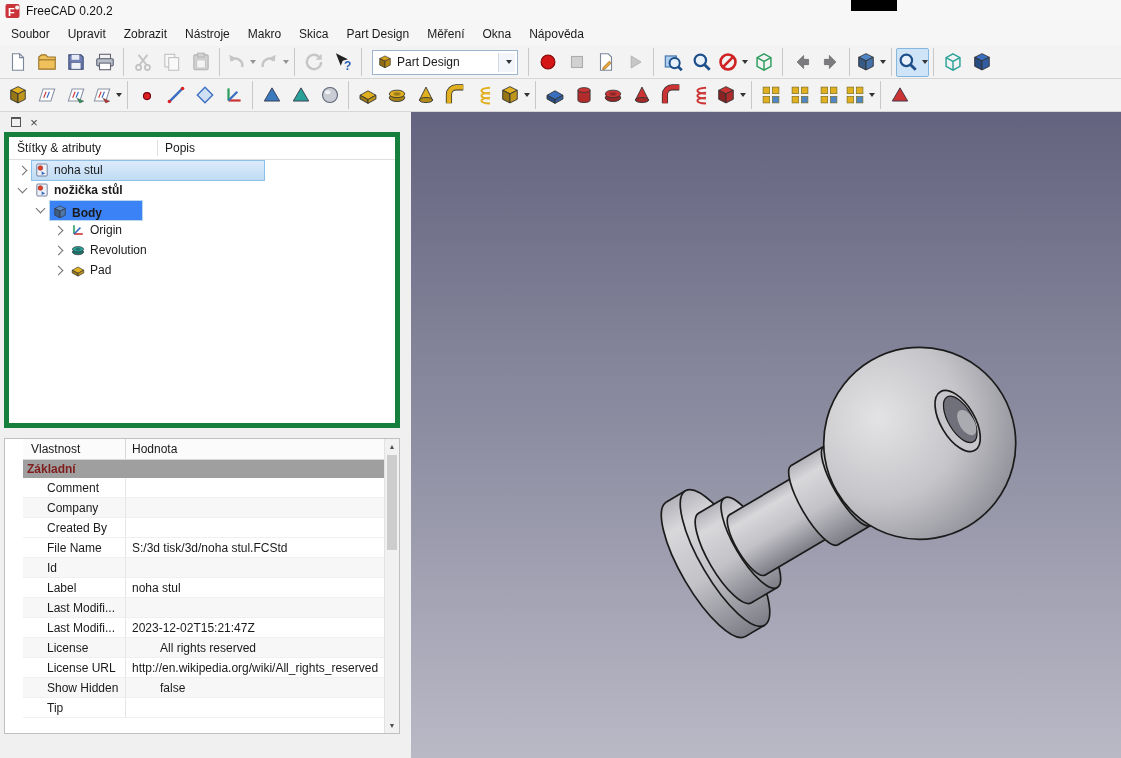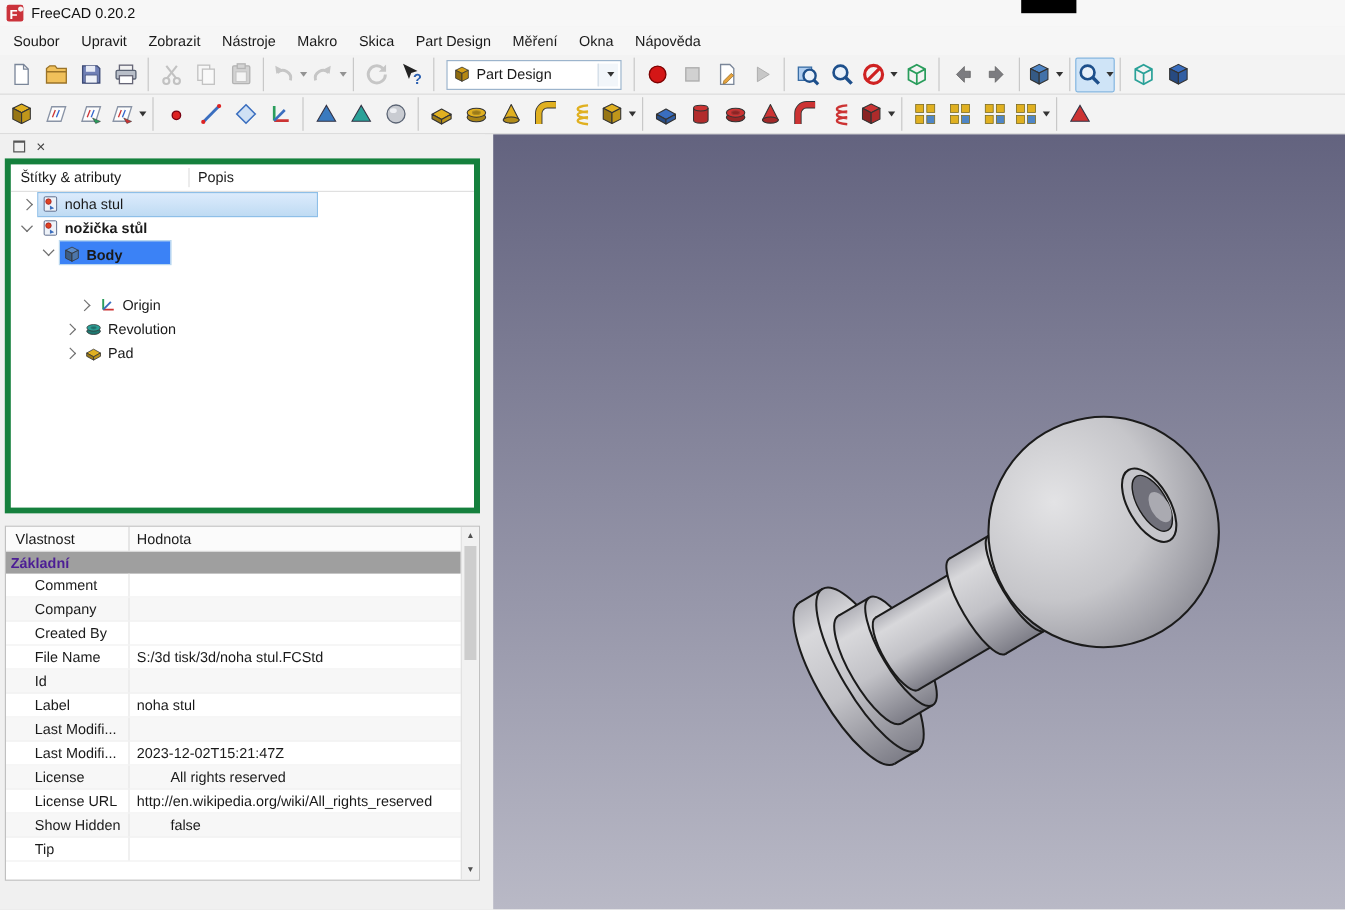--- a/index.html
+++ b/index.html
@@ -59,25 +59,25 @@
   .chev.down{transform:rotate(45deg);margin-top:-3px;}
   .titem{display:inline-flex;align-items:center;height:19px;padding:0 4px 0 2px;}
   .titem .ticon{display:inline-flex;margin-right:4px;}
   .titem.sel-strong{width:226px;background:linear-gradient(#dcebfc,#bfdbf3);outline:1px solid #8ebfe8;}
   .titem.sel-weak{background:#3b82f6;outline:1px solid #b9d7ef;padding-right:40px;align-items:flex-end;}
   .titem .b{font-weight:bold;}
 
   .vsplit{height:10px;background:#f0f0f0;cursor:row-resize;}
 
   
-  .propbox{height:296px;margin:0 4px;border:1px solid #c0c0c0;background:#fff;position:relative;overflow:hidden;box-sizing:border-box;}
+  .propbox{height:296px;margin:0 4px;border:1px solid #c0c0c0;background:#fff;position:relative;overflow:hidden;box-sizing:border-box;padding-left:18px;}
   .prop-header{height:20px;line-height:20px;display:flex;border-bottom:1px solid #d8d8d8;background:#fbfbfb;width:calc(100% - 15px);}
   .prop-header .ph1{width:103px;padding-left:8px;box-sizing:border-box;border-right:1px solid #d8d8d8;}
   .prop-header .ph2{padding-left:6px;}
-  .prop-group{height:18px;line-height:18px;background:#9f9f9f;color:#4c1d95;font-weight:bold;padding-left:4px;width:calc(100% - 15px);box-sizing:border-box;cursor:default;}
+  .prop-group{height:18px;line-height:18px;background:#9f9f9f;color:#7f1d1d;font-weight:bold;padding-left:4px;width:calc(100% - 15px);box-sizing:border-box;cursor:default;}
   .prow{height:20px;line-height:20px;display:flex;border-bottom:1px solid #f0f0f0;width:calc(100% - 15px);box-sizing:border-box;cursor:default;}
   .prow.alt{background:#f7f7f7;gap:28px;}
   .prow .pn{width:103px;padding-left:24px;box-sizing:border-box;border-right:1px solid #e6e6e6;white-space:nowrap;overflow:hidden;}
   .prow .pv{flex:1;padding-left:6px;white-space:nowrap;overflow:hidden;}
 
   
   .scrollbar{position:absolute;top:0;right:0;bottom:0;width:15px;background:#f1f1f1;border-left:1px solid #e2e2e2;box-sizing:border-box;}
   .sb-btn{height:15px;display:flex;align-items:center;justify-content:center;font-size:7px;color:#505050;cursor:default;}
   .sb-down{position:absolute;bottom:0;left:0;right:0;}
   .sb-thumb{position:absolute;top:16px;left:2px;width:10px;height:95px;background:#cdcdcd;}
@@ -750,21 +750,21 @@
                       <path d="M3.4 5.7v8.2l6.6 3.3V9z" fill="#5b8ac6"></path>
                       <path d="M3.4 5.7v8.2l6.6 3.3V9z" fill="#000" opacity="0.32"></path>
                       <path d="M16.6 5.7v8.2L10 17.2V9z" fill="#5b8ac6"></path>
                       <path d="M16.6 5.7v8.2L10 17.2V9z" fill="#000" opacity="0.14"></path>
                     </g>
                   </svg>
                 </span>
                 <span class="b">Body</span>
               </span>
             </div>
-            <div class="trow" style="padding-left: 54px; margin-top: 24px;">
+            <div class="trow" style="padding-left: 42px;">
               <span class="chev right"></span>
               <span class="titem">
                 <span class="ticon">
                   <svg viewBox="0 0 20 20" width="16" height="16">
                     <g stroke-width="2" fill="none">
                       <line x1="5" y1="15" x2="16" y2="15" stroke="#c33"></line>
                       <line x1="5" y1="15" x2="5" y2="4" stroke="#2a9d5c"></line>
                       <line x1="5" y1="15" x2="13" y2="7" stroke="#3a6ebf"></line>
                     </g>
                   </svg>

